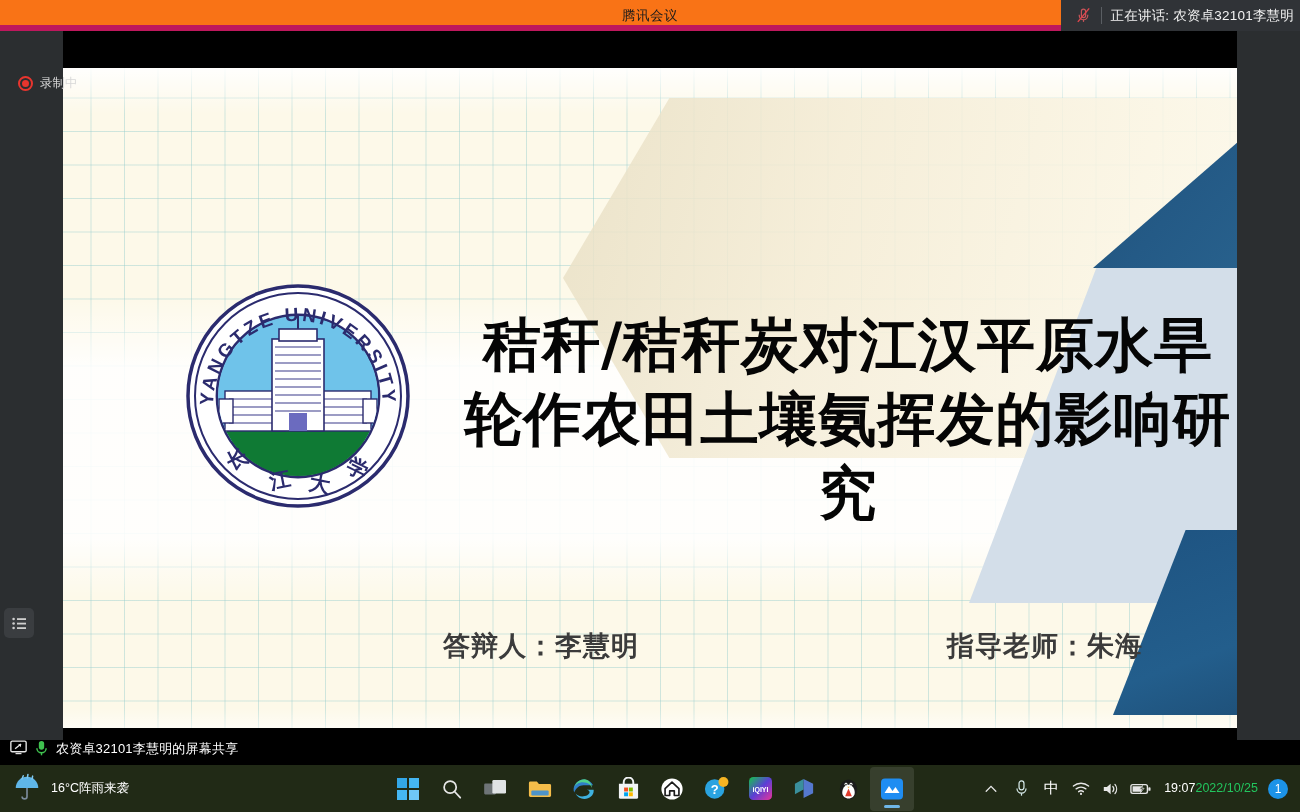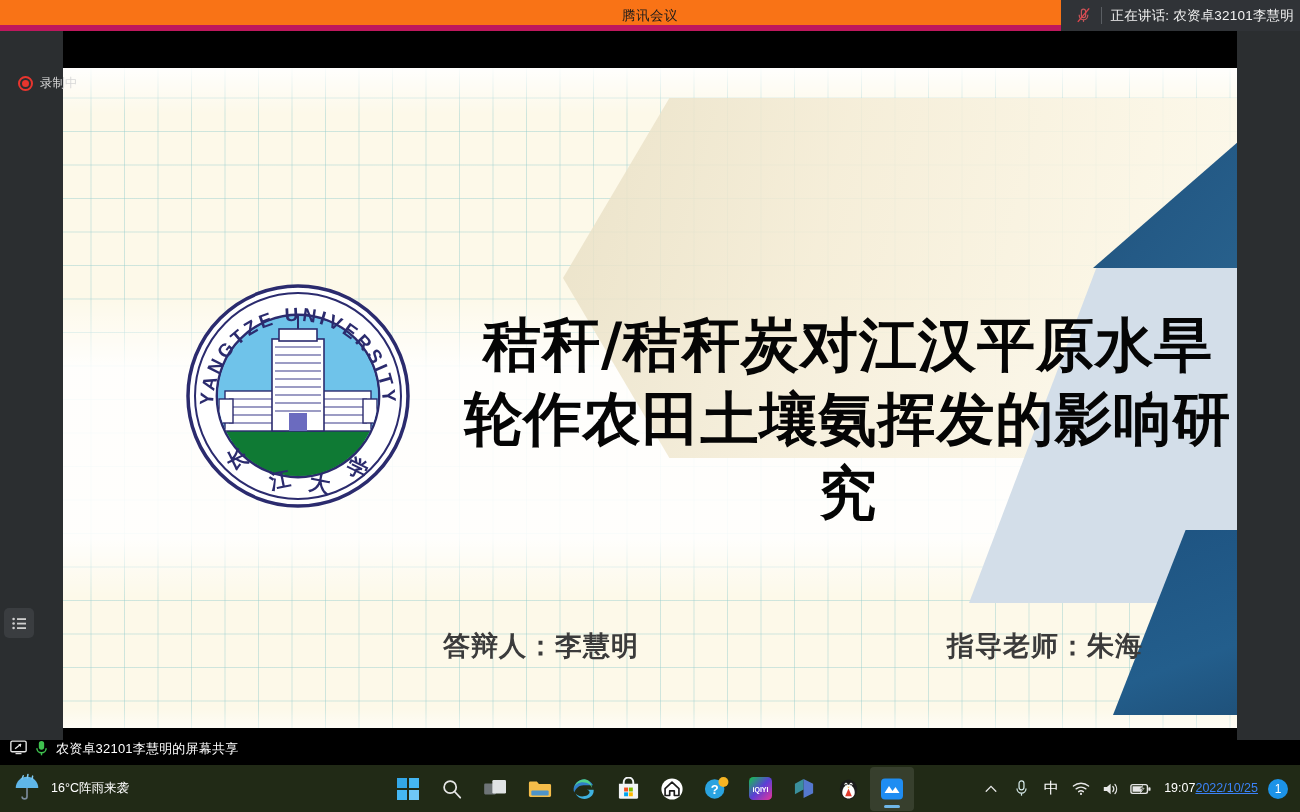--- a/index.html
+++ b/index.html
@@ -312,21 +312,21 @@
   }
   #tray-ime { font-size: 15px; color: #fff; }
   #tray-clock {
     display: flex;
     align-items: flex-end;
     line-height: 1.2;
     margin: 0 10px 0 8px;
     cursor: pointer;
   }
   #tray-time { font-size: 12.5px; color: #ffffff; }
-  #tray-date { font-size: 12.5px; color: #3b82f6; text-decoration: underline; }
+  #tray-date { font-size: 12.5px; color: #22c55e; }
   #tray-badge {
     width: 20px; height: 20px;
     border-radius: 50%;
     background: #1c93e8;
     color: #fff;
     font-size: 12px;
     display: flex; align-items: center; justify-content: center;
     cursor: pointer;
     margin-right: 4px;
   }

